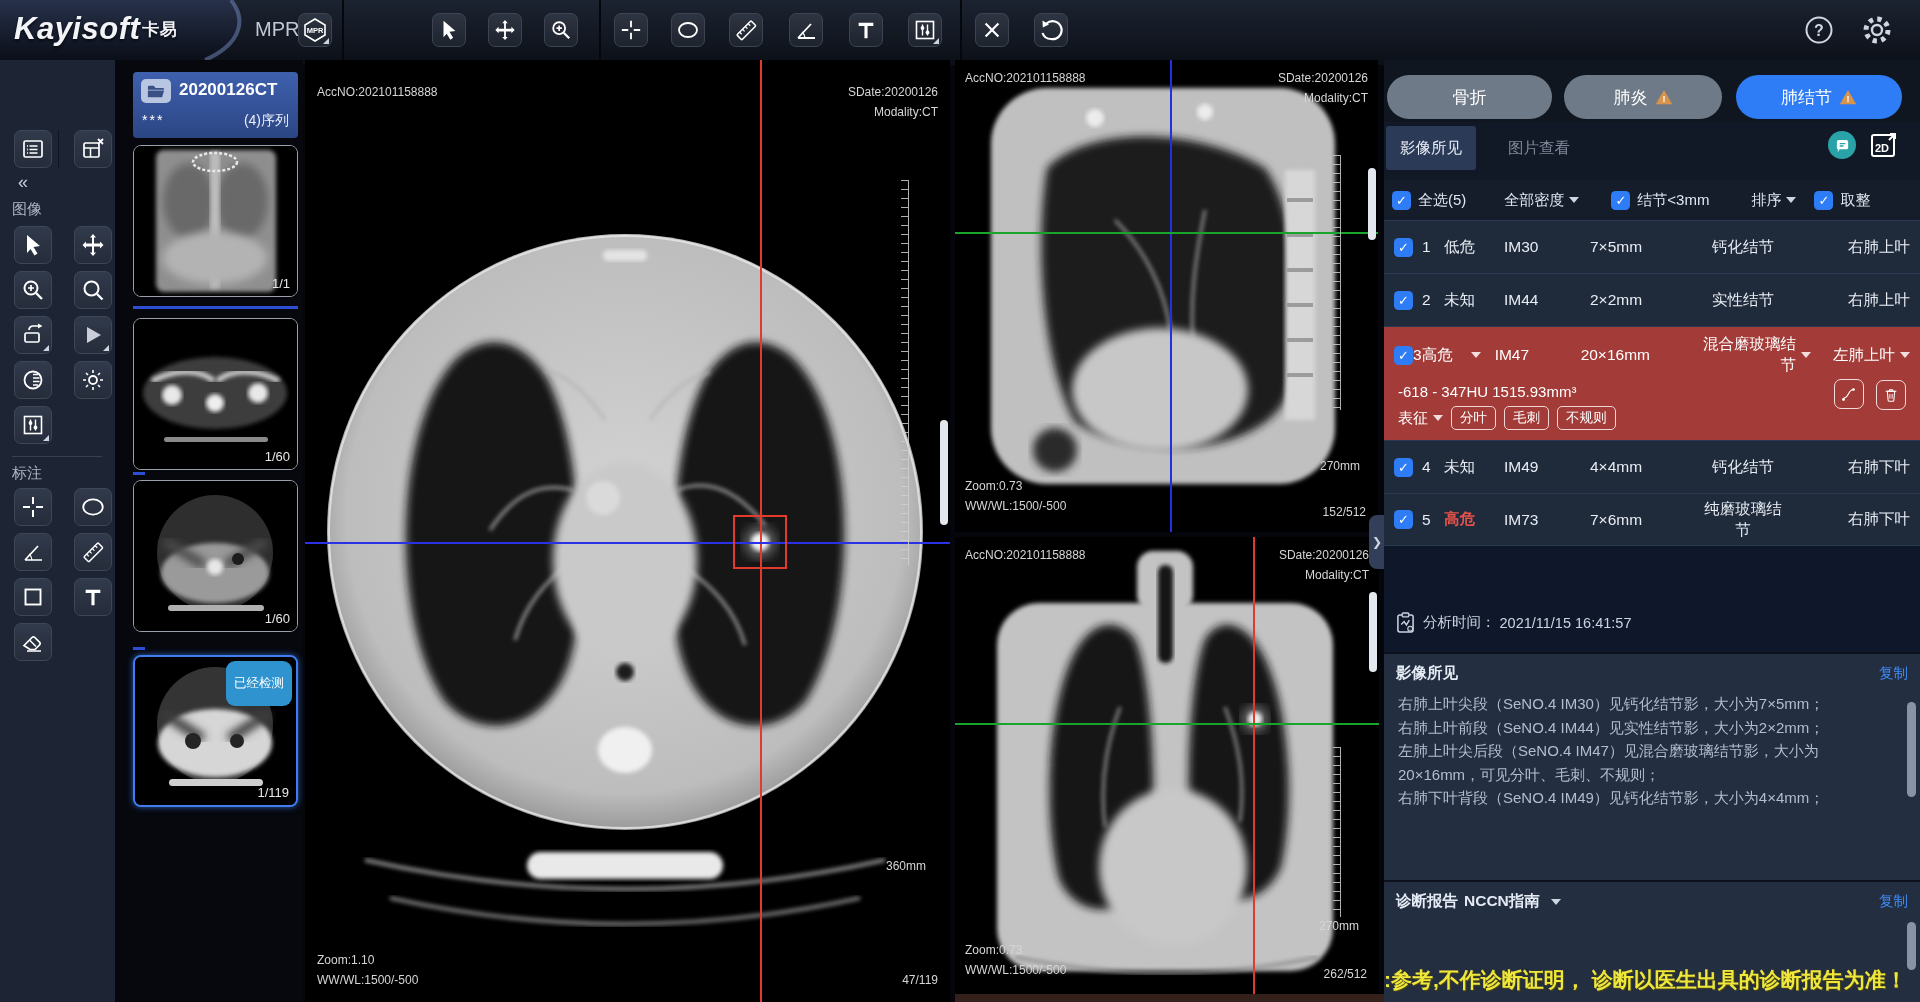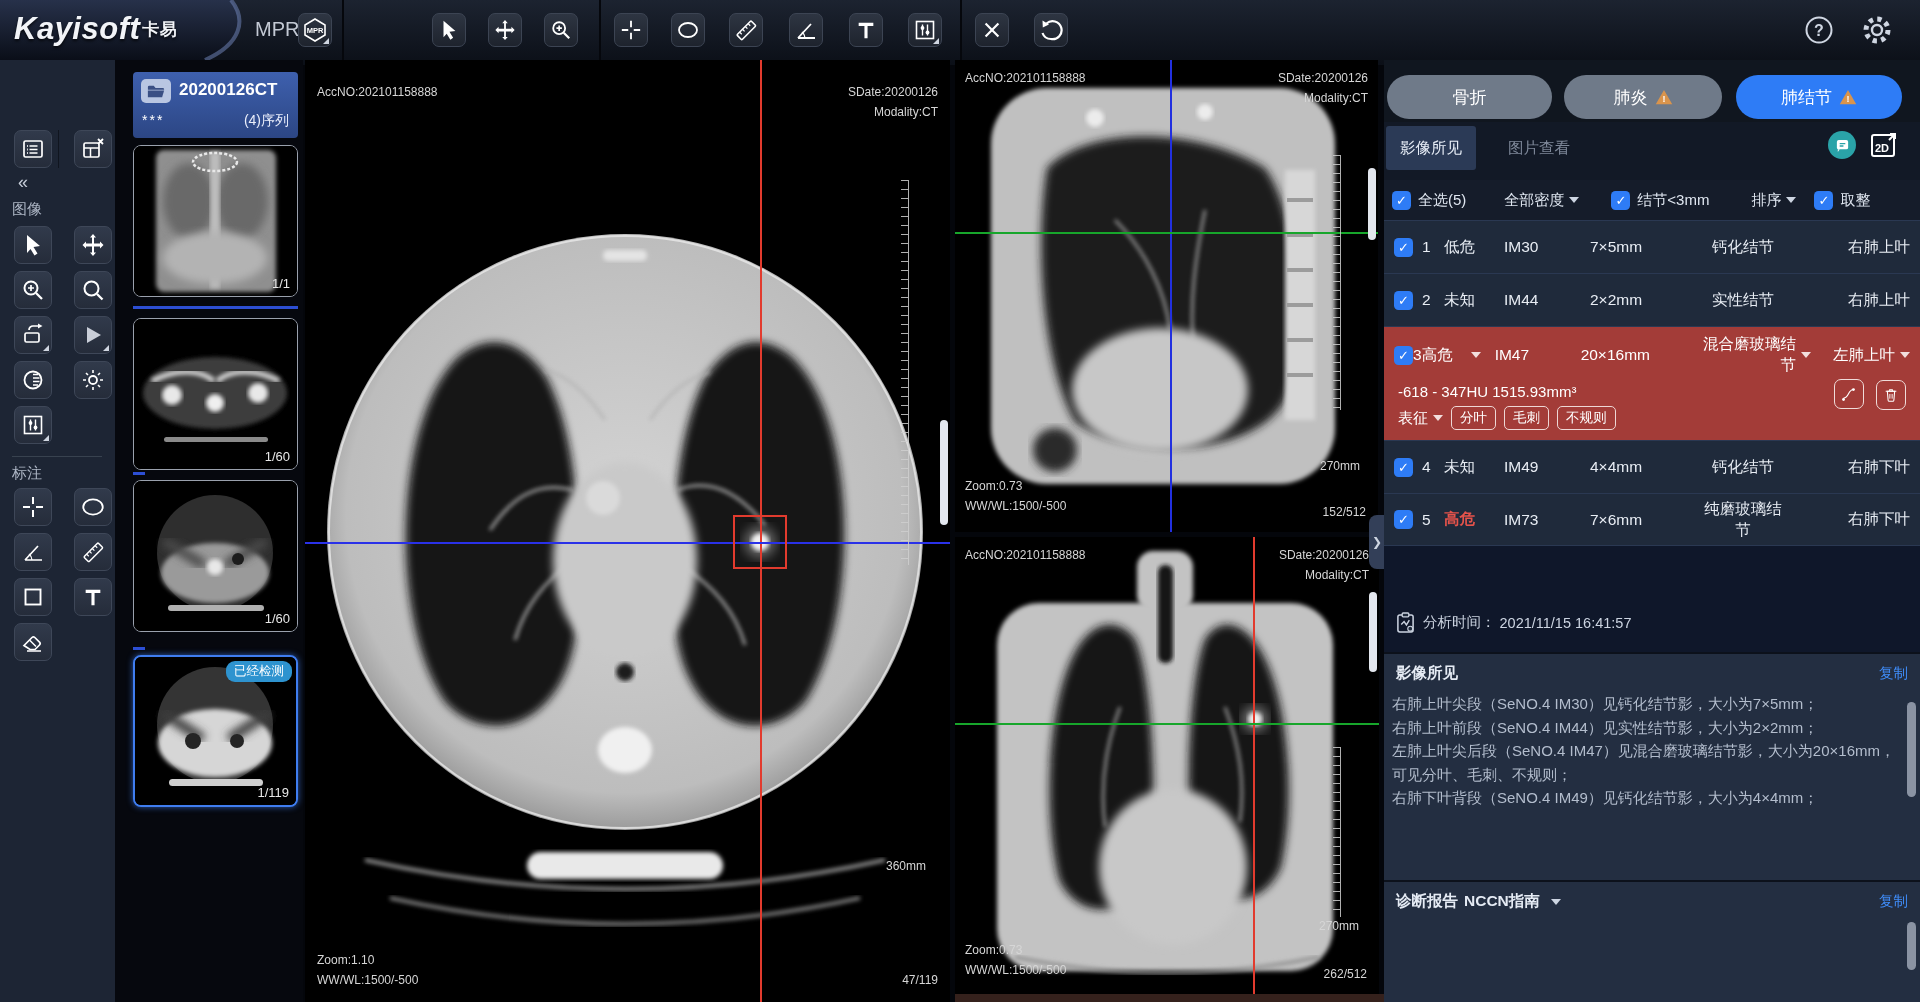--- a/index.html
+++ b/index.html
@@ -40,21 +40,21 @@
   .folder-btn { position:absolute; left:8px; top:7px; width:30px; height:24px; border-radius:5px;
     background:#b9c6e2; display:flex; align-items:center; justify-content:center; }
   .study-title { position:absolute; left:46px; top:8px; font-size:17px; font-weight:bold; color:#fff; }
   .study-stars { position:absolute; left:9px; top:40px; font-size:14px; color:#fff; letter-spacing:2px; }
   .study-series { position:absolute; right:9px; top:40px; font-size:14px; color:#eaeefb; }
   .thumb { position:absolute; left:18px; width:165px; height:152px; border:1px solid #9aa1ad;
     border-radius:8px; background:#000; overflow:hidden; cursor:pointer; }
   .thumb.sel { border:2px solid #3f7df0; box-shadow:0 0 6px rgba(63,125,240,.7); }
   .thumb-label { position:absolute; right:7px; bottom:5px; font-size:13px; color:#e8e8e8; }
   .thumb-badge { position:absolute; right:4px; top:4px; background:#2e93cf; color:#fff;
-    font-size:12.5px; padding:2px 8px; border-radius:9px; }
+    font-size:12.5px; padding:14px 8px; border-radius:9px; }
   .series-div { position:absolute; left:18px; top:246px; width:165px; height:3px; background:#2d4fd4; }
   .gap-dot { position:absolute; left:18px; width:12px; height:3px; background:#2d4fd4; }
 
   
   .vp { position:absolute; background:#000; overflow:hidden; }
   .vp svg.ct { position:absolute; left:0; top:0; }
   .ov { position:absolute; color:#d6d6d6; font-size:12px; line-height:20px; white-space:nowrap; }
   .ov.r { text-align:right; }
   .xline { position:absolute; pointer-events:auto; }
   .roi { position:absolute; border:2px solid #e23b2e; }
@@ -93,21 +93,21 @@
   .icon-sq { display:inline-flex; width:30px; height:30px; border:1.5px solid #f0dcda; border-radius:7px;
     align-items:center; justify-content:center; margin-left:8px; cursor:pointer; }
   .chip { display:inline-block; border:1px solid #eed7d5; border-radius:5px; padding:2px 8px;
     font-size:13.5px; margin-left:8px; }
   .analysis { position:absolute; left:12px; top:552px; display:flex; align-items:center; gap:8px;
     color:#ccd4e1; font-size:14.5px; }
   .sec { position:absolute; left:0; width:536px; background:#232e41; border-top:2px solid #0c111b; }
   .sec-head { display:flex; justify-content:space-between; align-items:center; padding:9px 12px 4px; }
   .sec-title { font-size:15.5px; font-weight:bold; color:#e5ebf4; display:flex; align-items:center; gap:6px;}
   .copy-link { font-size:14.5px; color:#3f8cf8; cursor:pointer; }
-  .sec-body { padding:4px 24px 8px 8px; font-size:15px; line-height:23.5px; color:#b3bdcd; }
+  .sec-body { padding:4px 24px 8px 14px; font-size:15px; line-height:23.5px; color:#b3bdcd; }
   .gthumb { position:absolute; right:4px; width:9px; border-radius:5px; background:#8a93a3; cursor:pointer; }
   .marquee { position:absolute; left:0; bottom:8px; width:536px; white-space:nowrap; overflow:hidden;
     font-size:21px; font-weight:bold; color:#efe73b; text-shadow:1px 1px 1px #4c470e; }
   .panel-handle { position:absolute; left:1369px; top:515px; width:16px; height:54px; background:#333f58;
     border-radius:8px 0 0 8px; color:#cfd6e2; display:flex; align-items:center; justify-content:center;
     font-size:12px; cursor:pointer; }
   svg { display:block; }
 </style>
 </head>
 <body>
@@ -712,15 +712,16 @@
         <span class="sec-title">
           <span>诊断报告</span>
           <span>NCCN指南</span>
           <span class="caret"></span>
         </span>
         <span class="copy-link">复制</span>
       </div>
       <div class="gthumb" style="top:40px;height:48px"></div>
     </div>
 
+    <div class="marquee">:参考,不作诊断证明， 诊断以医生出具的诊断报告为准！</div>
   </div>
 
 </div>
 
 </body></html>

